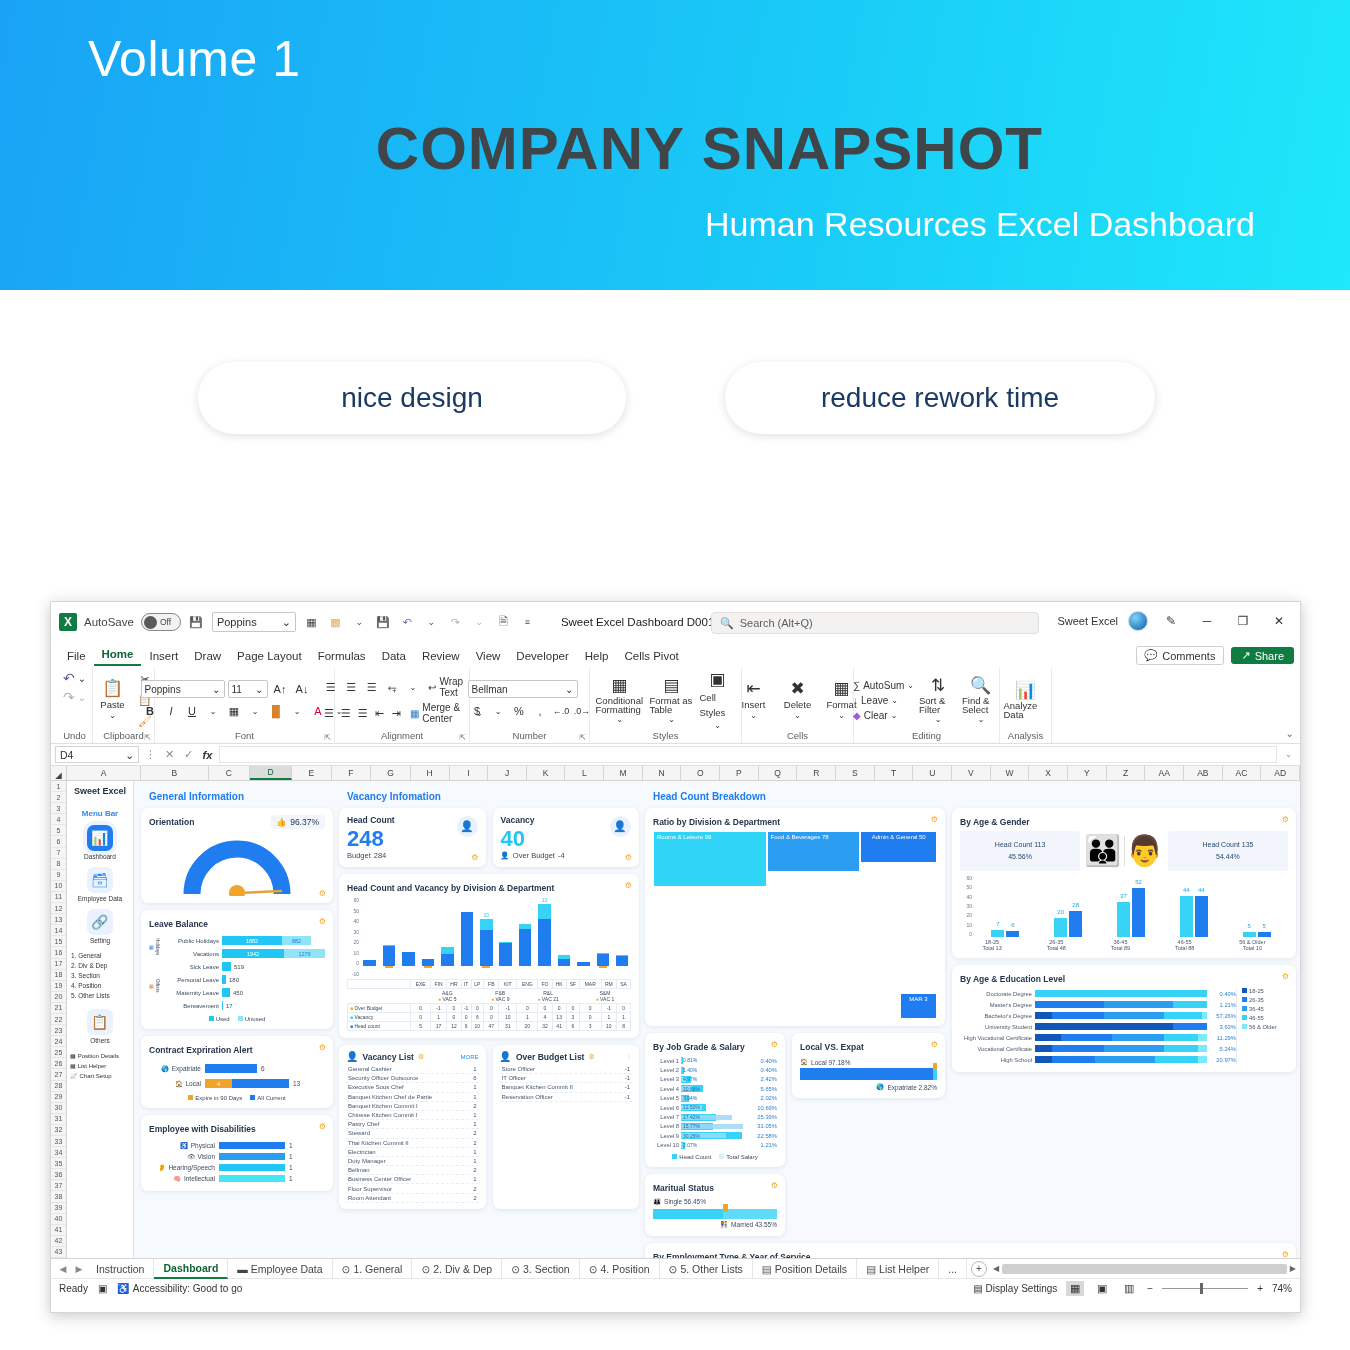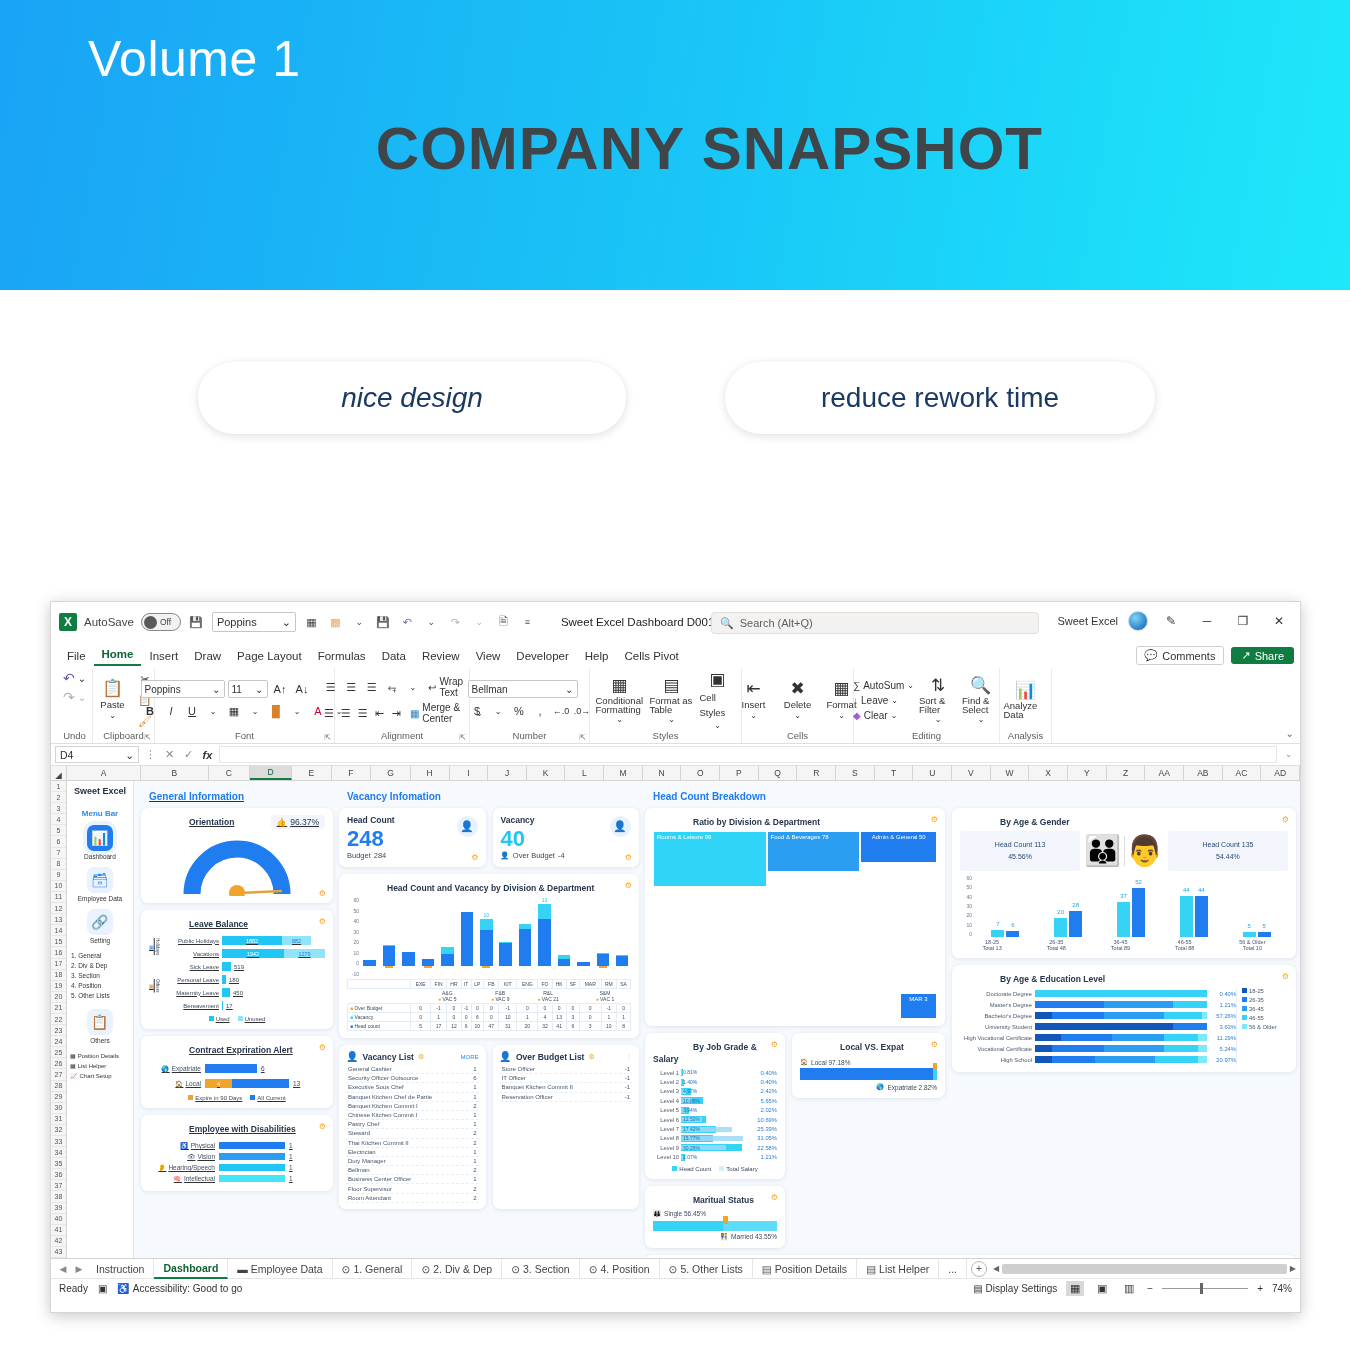--- a/index.html
+++ b/index.html
@@ -34,21 +34,21 @@
   
   .pills { position: relative; width: 1350px; height: 300px; background: #fff; }
   .pill {
     position: absolute;
     height: 72px; border-radius: 40px;
     background: #ffffff;
     box-shadow: 0 2px 10px rgba(0,0,0,0.13);
     display: flex; align-items: center; justify-content: center;
     color: #1b3a63; font-size: 28px;
   }
-  .pill-1 { left: 198px; top: 72px;  width: 428px; font-style: italic; }
+  .pill-1 { left: 198px; top: 72px;  width: 428px; }
   .pill-2 { left: 725px; top: 72px;  width: 430px; }
   .pill-3 { left: 198px; top: 182px; width: 428px; }
   .pill-4 { left: 725px; top: 182px; width: 430px; }
 
   
   .excel {
     position: absolute; left: 50px; top: 601px;
     width: 1251px; height: 712px;
     background: #ffffff;
     border: 1px solid #d6d6d6;
@@ -173,29 +173,29 @@
   .navicon {
     width: 26px; height:26px; border-radius:7px; background:#e9f2fe;
     display:flex; align-items:center; justify-content:center; font-size:14px; color:#2b8cf0;
   }
   .navicon.active { background:#1f7df0; color:#fff; box-shadow: 0 0 0 4px #eaf3ff; }
   .navlabel { font-size: 6.5px; color:#333; margin-top:2px; }
   .navsub { font-size: 6.5px; color:#333; align-self:flex-start; padding-left:4px; line-height: 10px; }
   .navsub2 { font-size: 6px; color:#333; align-self:flex-start; padding-left:3px; line-height:10px; display:flex; gap:2px; align-items:center;}
 
   .panelwrap { position:absolute; left: 70px; top:0; right:0; bottom:0; display:flex; gap: 6px; padding: 4px 4px 0 4px; }
-  .col-gen { width: 192px; text-decoration: underline; }
+  .col-gen { width: 192px; }
   .col-vac { width: 300px; }
   .col-hcb { flex:1; }
   .secttitle { font-size: 10px; font-weight:bold; color:#1f7df0; margin: 6px 0 6px 8px; }
   .card {
     background:#fff; border-radius:7px; box-shadow: 0 1px 4px rgba(30,60,110,0.10);
     padding: 7px 8px; margin-bottom: 7px; position:relative;
   }
-  .cardtitle { font-size: 8.5px; font-weight:bold; color:#25364d;margin-left:40px; }
+  .cardtitle { font-size: 8.5px; font-weight:bold; color:#25364d; }
   .gear { position:absolute; right:7px; top:7px; color:#f5a623; font-size:8px; }
 
   
   .orient-head { display:flex; align-items:center; justify-content:space-between; }
   .orient-badge { background:#f2f6fc; border-radius:4px; padding:2px 6px; font-size:8.5px; color:#25364d; display:flex; gap:3px; align-items:center; }
   .gauge { position:relative; width:118px; height:60px; margin: 7px auto 0; }
   .gauge svg { display:block; }
 
   
   .lbrow { display:flex; align-items:center; font-size:6px; color:#3c4a5e; height: 13px; gap:3px; }
@@ -311,20 +311,21 @@
   .zoomslider { width:86px; height:12px; position:relative; display:flex; align-items:center; }
   .zstrack { position:absolute; left:0; right:0; height:1px; background:#999; }
   .zsknob { position:absolute; left:44%; width:3px; height:11px; background:#666; }
 </style>
 </head>
 <body>
 
 <div class="hero">
   <div class="hero-volume">Volume 1</div>
   <div class="hero-title">COMPANY SNAPSHOT</div>
+  <div class="hero-sub">Human Resources Excel Dashboard</div>
 </div>
 
 <div class="pills">
   <div class="pill pill-1">nice design</div>
   <div class="pill pill-2">reduce rework time</div>
 </div>
 
 <div class="excel">
 
   <div class="titlebar">

